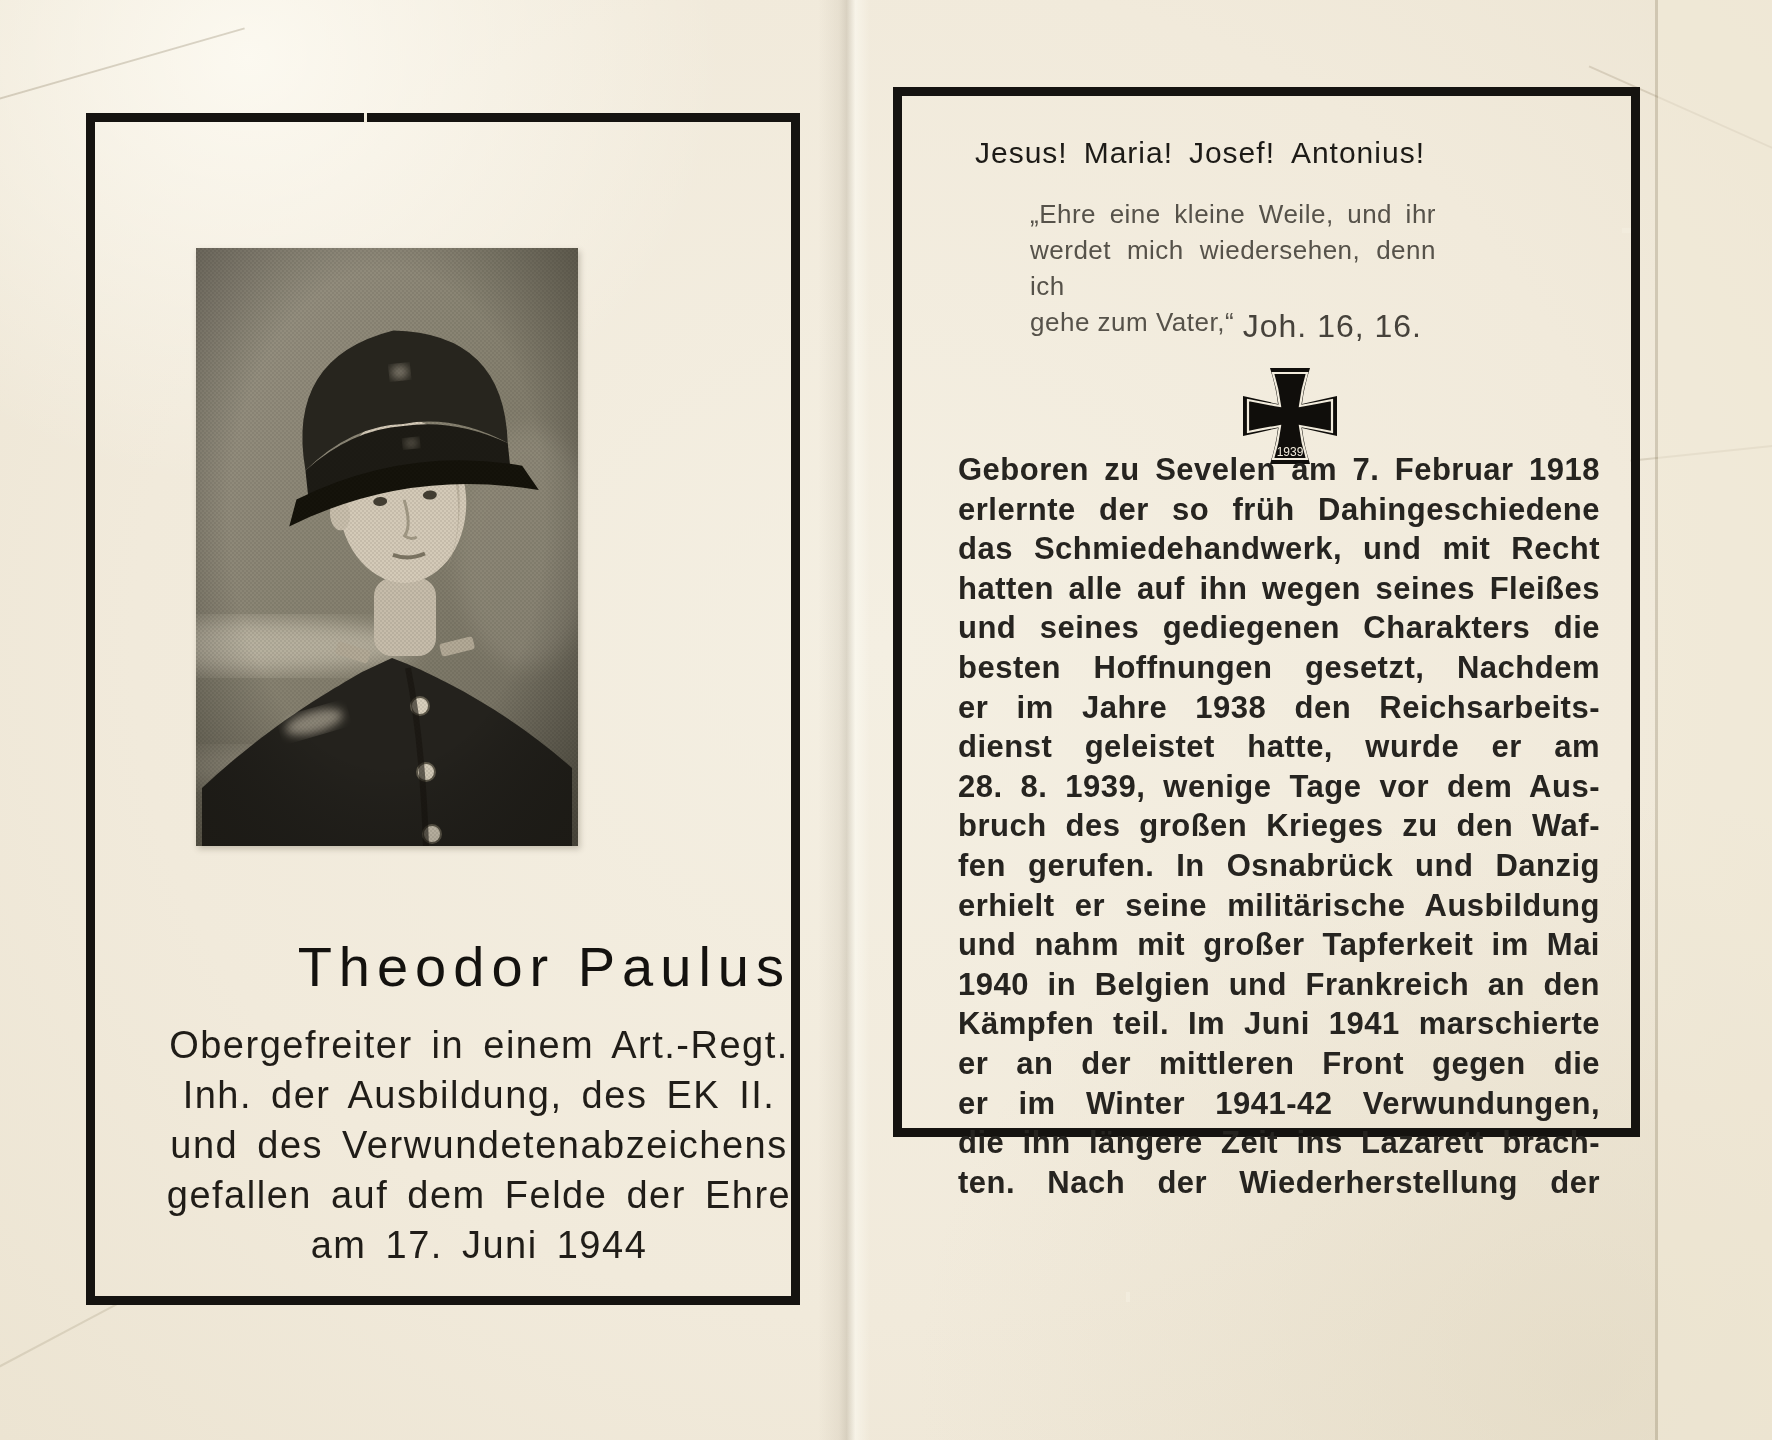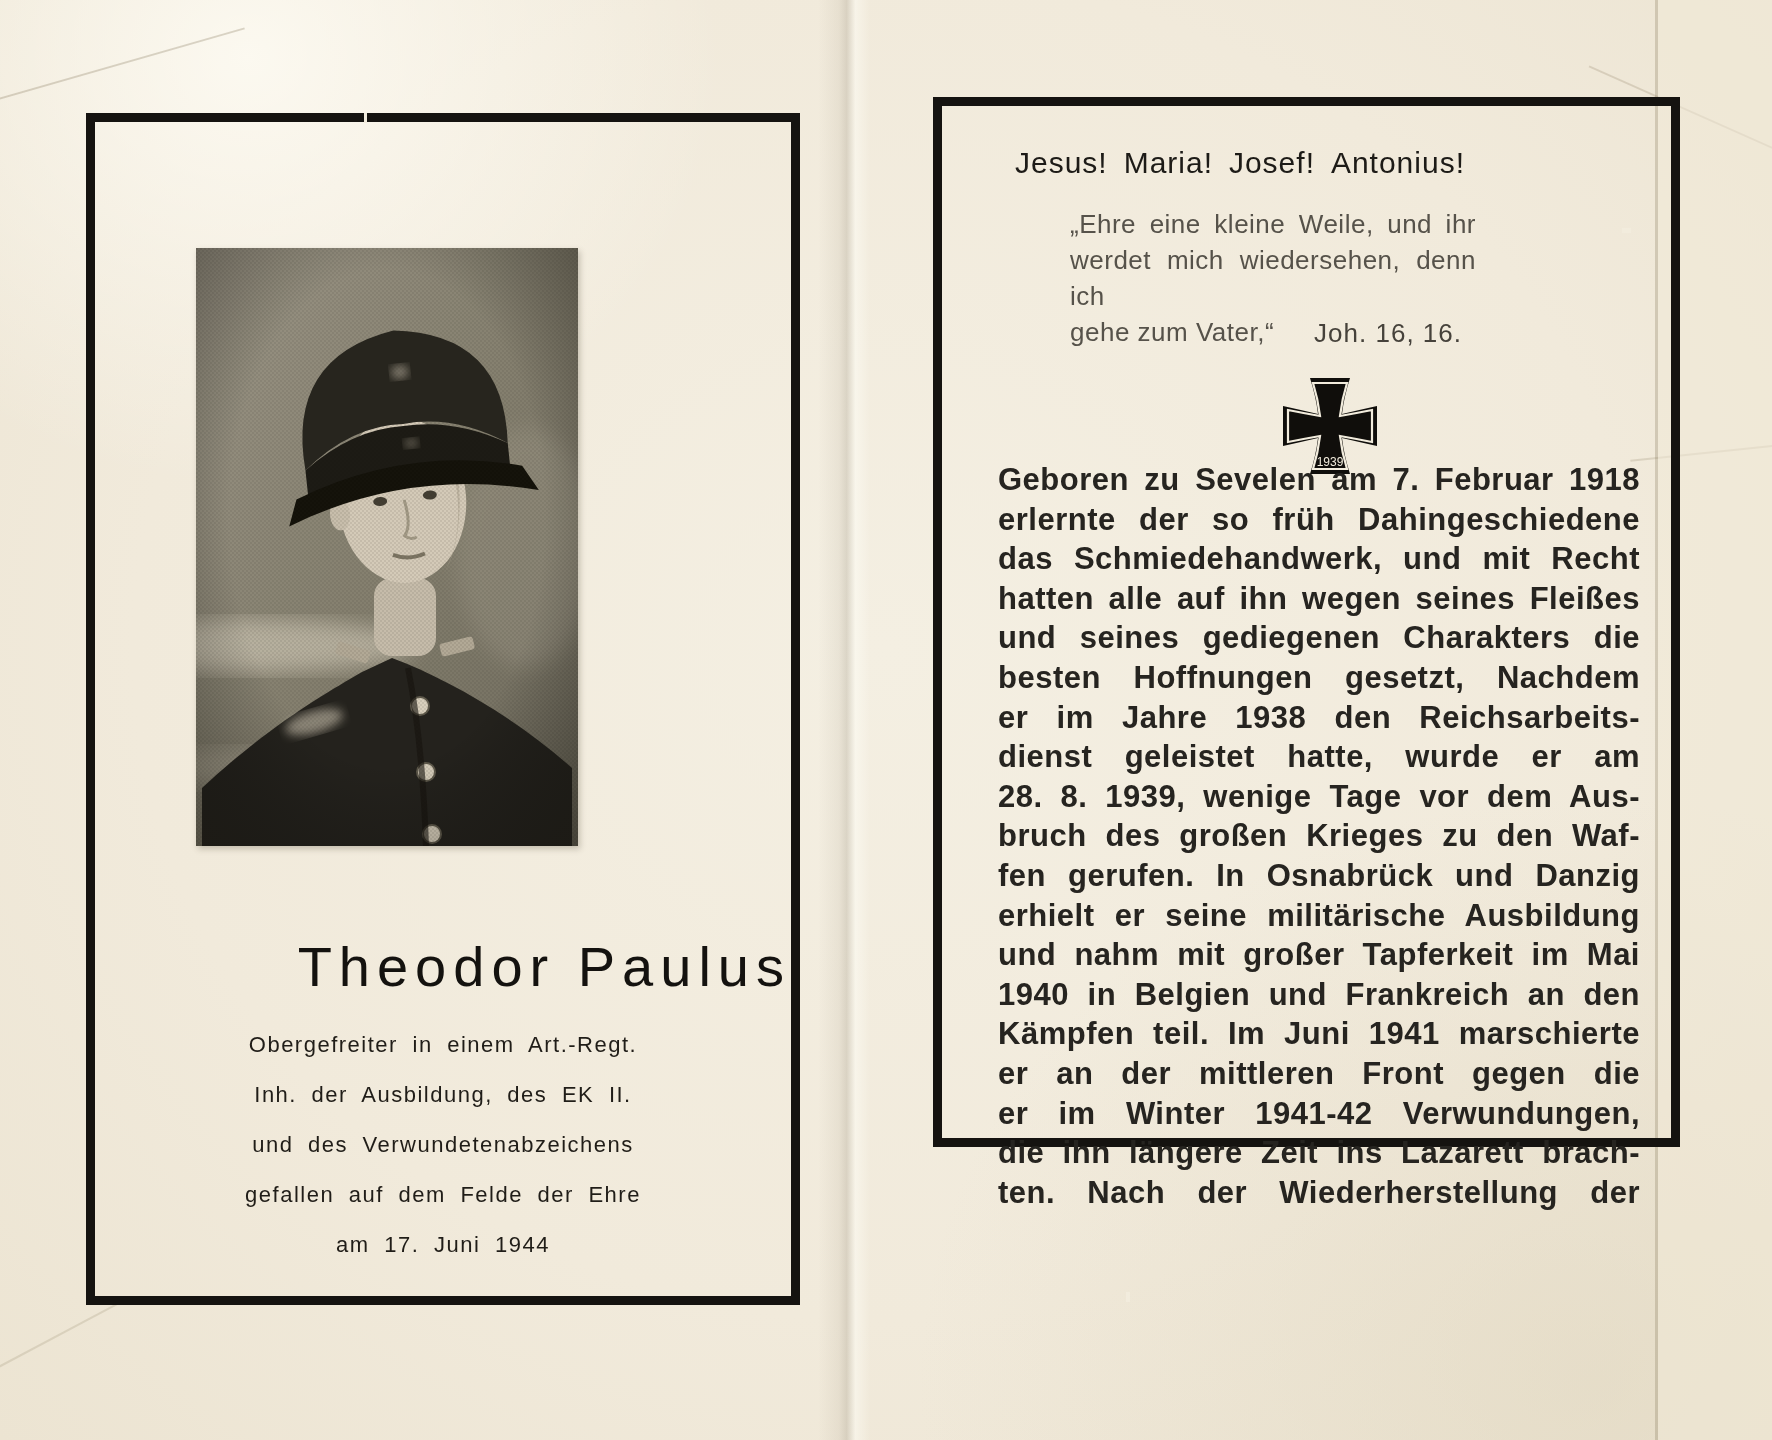--- a/index.html
+++ b/index.html
@@ -22,48 +22,48 @@
   .page-edge-line{position:absolute;top:0;left:1655px;width:3px;height:1440px;background:rgba(140,126,95,.30);}
   .page-edge-band{position:absolute;top:0;left:1658px;width:114px;height:1440px;background:rgba(240,233,215,.55);}
   .crease-tl{position:absolute;left:-30px;top:66px;width:280px;height:2px;background:rgba(130,115,85,.28);transform:rotate(-16deg);}
   .crease-tr{position:absolute;left:1580px;top:108px;width:210px;height:2px;background:rgba(130,115,85,.22);transform:rotate(24deg);}
   .crease-r{position:absolute;left:1630px;top:452px;width:150px;height:2px;background:rgba(130,115,85,.20);transform:rotate(-6deg);}
   .crease-bl{position:absolute;left:-20px;top:1336px;width:150px;height:2px;background:rgba(130,115,85,.18);transform:rotate(-28deg);}
 
   
   .frame{position:absolute;border:9px solid #151310;}
   .frame-left{left:86px;top:113px;width:714px;height:1192px;box-sizing:border-box;}
-  .frame-right{left:893px;top:97px;width:747px;height:1050px;box-sizing:border-box;margin-left:40px;}
+  .frame-right{left:893px;top:87px;width:747px;height:1050px;box-sizing:border-box;}
   .notch{position:absolute;background:#f2ecdd;}
 
   
   .photo{position:absolute;left:101px;top:126px;width:382px;height:598px;overflow:hidden;
     box-shadow:2px 3px 6px rgba(60,50,30,.25);}
   .photo svg{display:block;}
   .name{
     position:absolute;left:0;top:812px;width:100%;text-align:right;
     font-size:56px;letter-spacing:7px;color:#14120f;white-space:nowrap;
   }
   .details{
     position:absolute;left:0;top:898px;width:100%;text-align:center;
-    font-size:22px;line-height:50px;letter-spacing:1.5px;word-spacing:7px;color:#201d18;
+    font-size:38px;line-height:50px;letter-spacing:1.5px;word-spacing:7px;color:#201d18;padding-left:36px;
   }
 
   
   .invocation{
     position:absolute;left:73px;top:40px;width:450px;
     display:flex;justify-content:space-between;
     font-size:30px;letter-spacing:1px;color:#1d1b17;white-space:nowrap;
   }
   .quote{position:absolute;left:128px;top:100px;width:406px;color:#56524a;
     font-size:26px;line-height:36px;letter-spacing:.5px;}
   .quote .qline{text-align:justify;text-align-last:justify;}
   .quote .qline:last-child{text-align:left;text-align-last:left;}
   .quote-source{position:absolute;left:128px;top:212px;width:406px;text-align:right;
-    font-size:26px;letter-spacing:1px;color:#46423b;padding-right:14px;box-sizing:border-box;}
+    font-size:32px;letter-spacing:1px;color:#46423b;padding-right:14px;box-sizing:border-box;}
   .emblem{position:absolute;left:338px;top:264px;width:100px;height:108px;}
   .bodytext{
     position:absolute;left:56px;top:354px;width:642px;
     font-size:31px;line-height:39.6px;letter-spacing:.5px;word-spacing:2px;color:#262420;font-weight:bold;
   }
   .bodytext .bline{text-align:justify;text-align-last:justify;white-space:normal;}
 </style>
 </head>
 <body>
 

